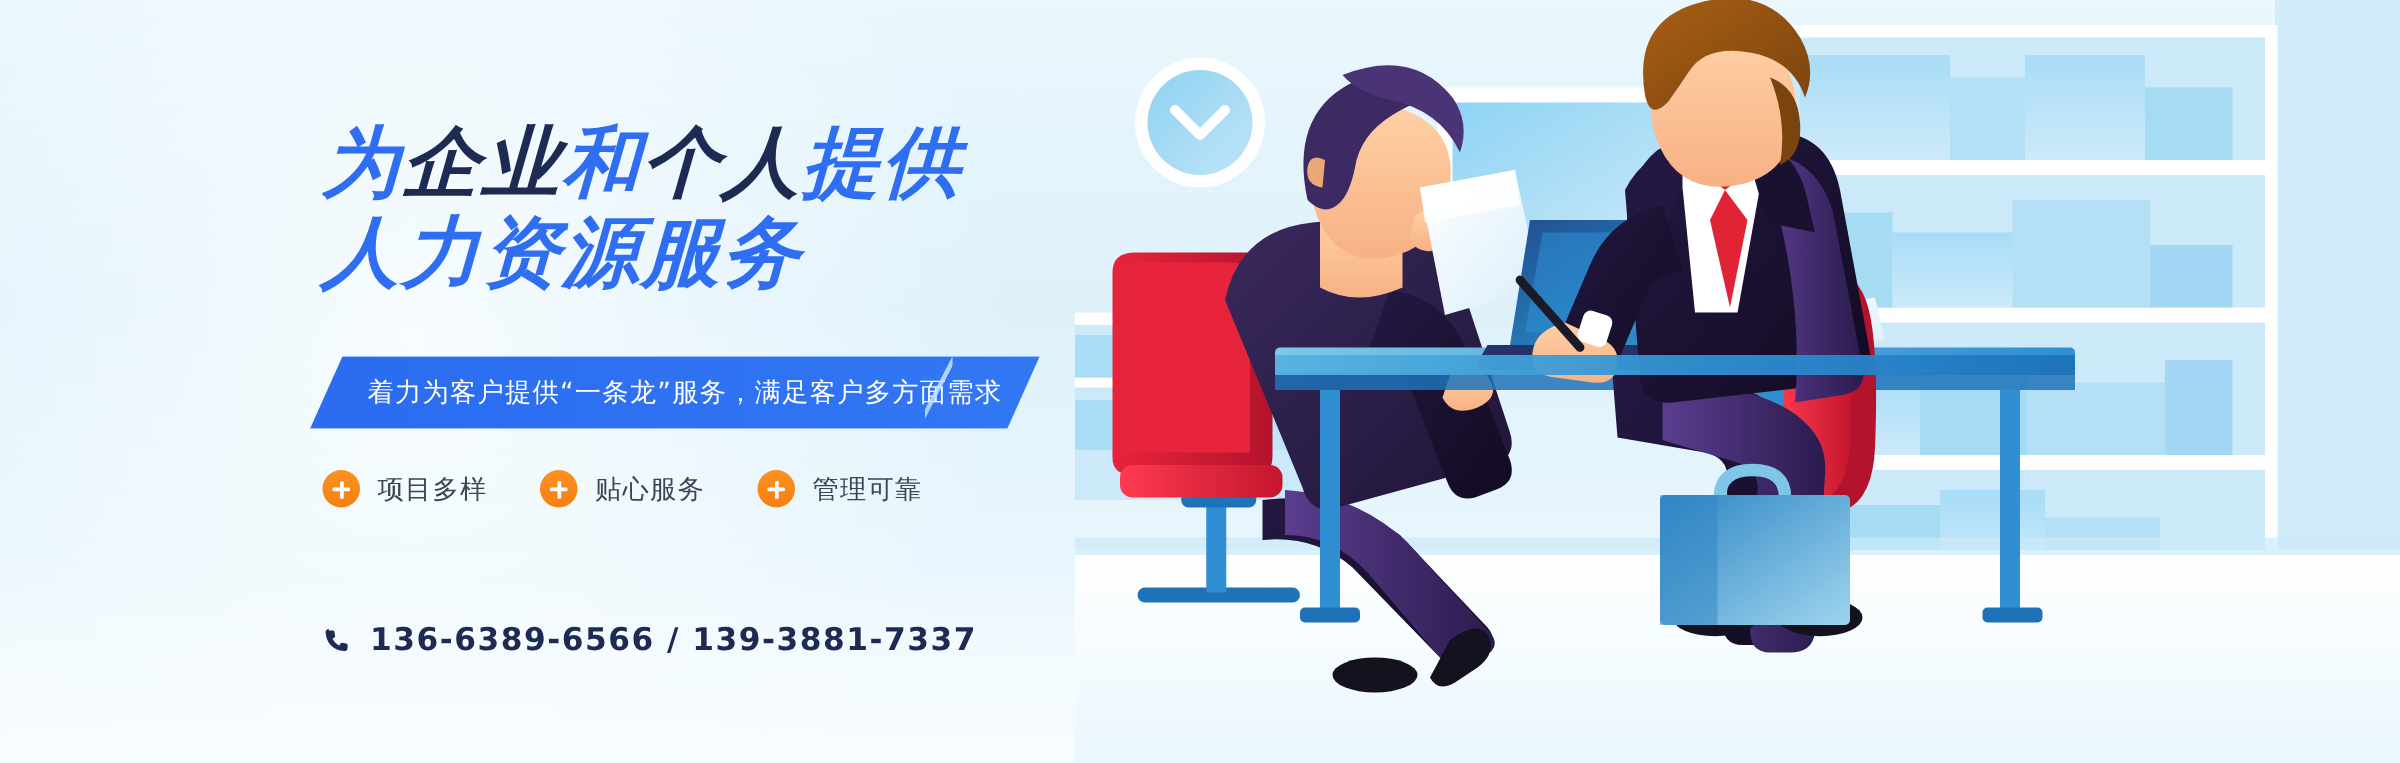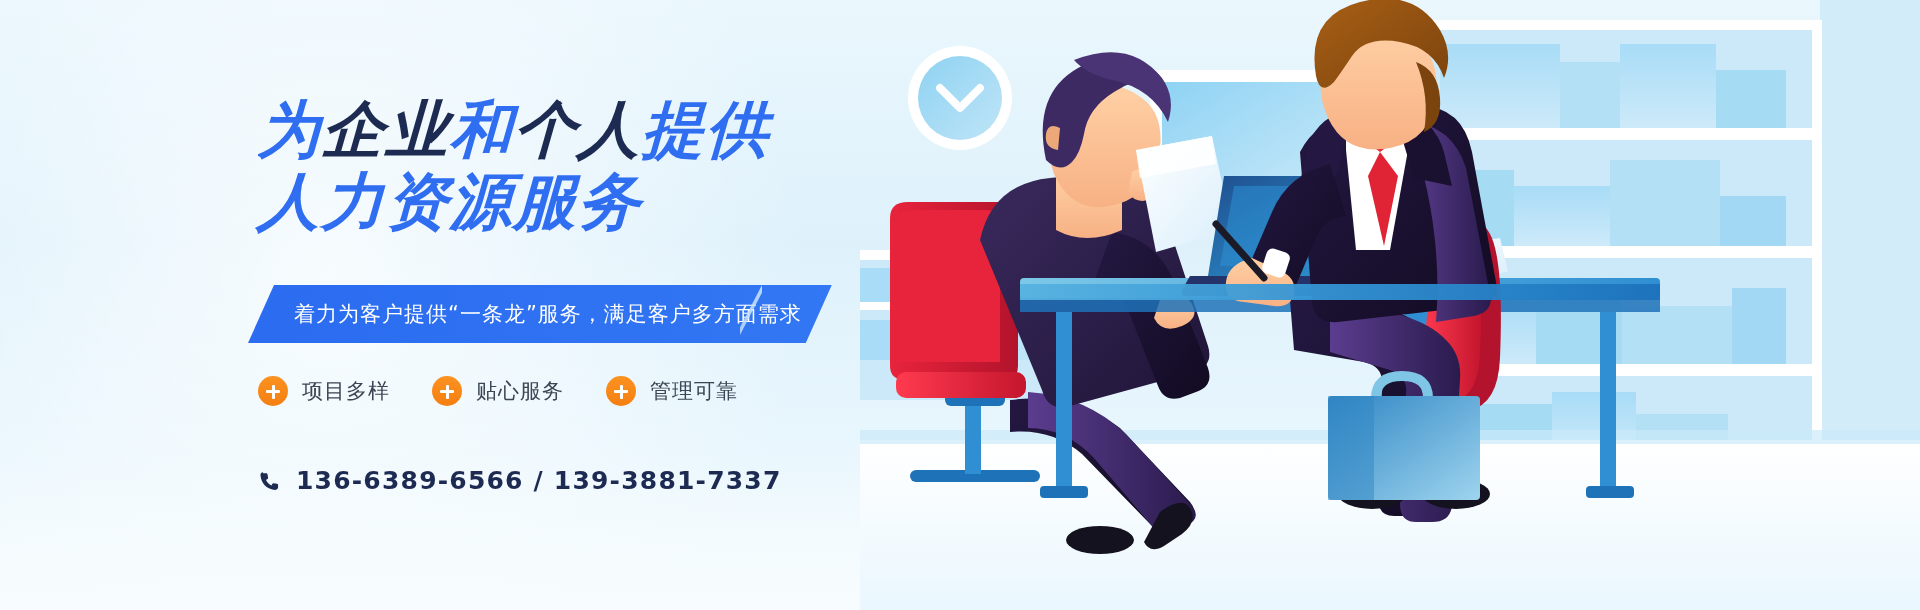--- a/index.html
+++ b/index.html
@@ -87,21 +87,21 @@
   }
   .plus-badge::before { left:8px; top:14px; width:14px; height:3px; }
   .plus-badge::after  { left:13.5px; top:8.5px; width:3px; height:14px; }
   .feature-label {
     color:#3b4553; font-size:21px; letter-spacing:1px; white-space:nowrap;
     font-family:"DejaVu Sans","Liberation Sans",sans-serif;
   }
 
   
   .phone-row {
-    position:absolute; left:258px; top:466px;
+    position:absolute; left:258px; top:497px;
     display:flex; align-items:center; gap:16px;
   }
   .phone-icon { width:22px; height:24px; flex:0 0 auto; }
   .phone-number {
     color:#1d2b52; font-size:25px; font-weight:700; letter-spacing:1.2px;
     white-space:nowrap;
     font-family:"DejaVu Sans","Liberation Sans",sans-serif;
   }
 
   

